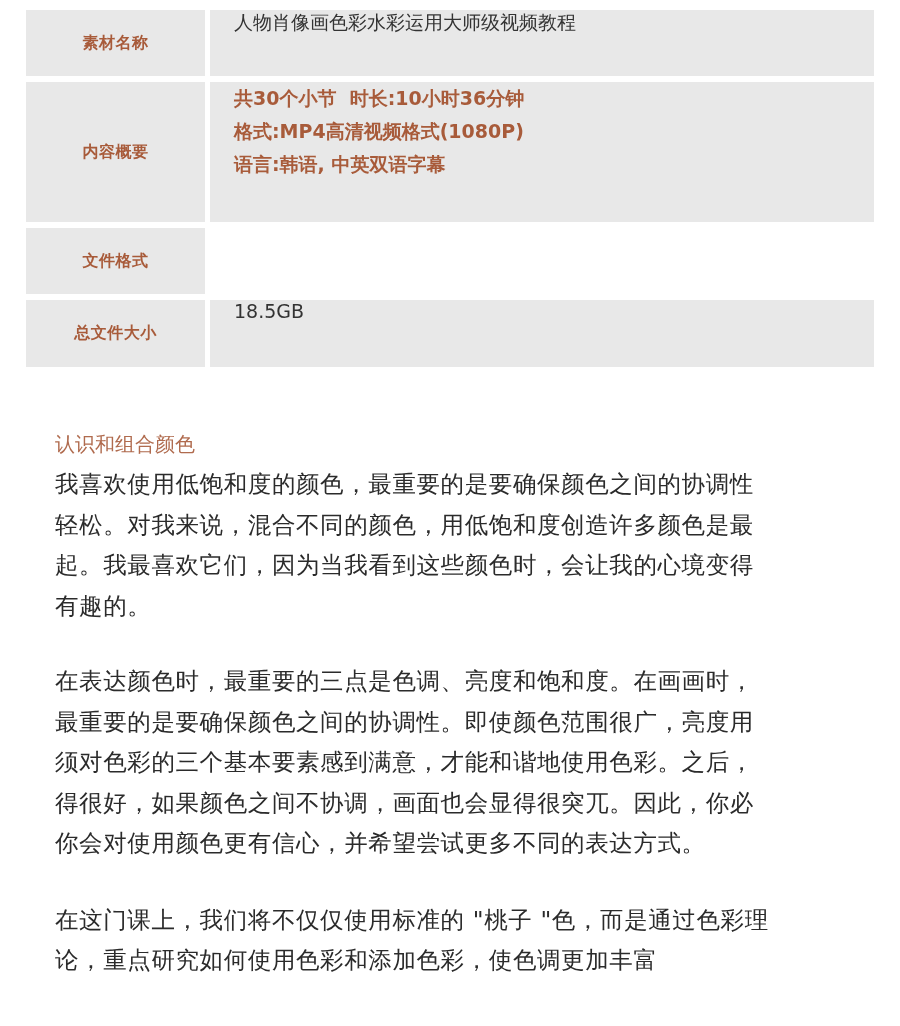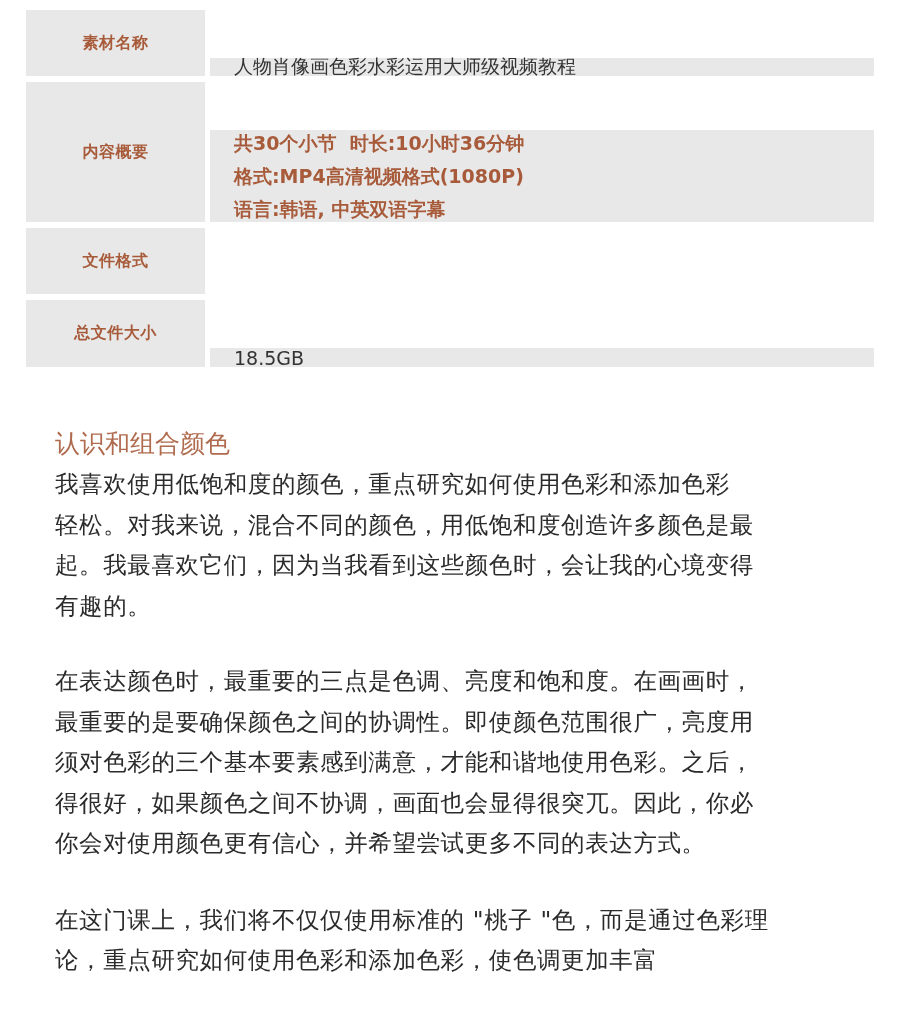--- a/index.html
+++ b/index.html
@@ -34,46 +34,44 @@
       font-weight: bold;
       font-size: 16px;
       letter-spacing: 0.5px;
     }
     .cell-value {
       flex: 1;
       margin-left: 5px;
       background: #e8e8e8;
       display: flex;
       flex-direction: column;
-      justify-content: center;
       padding-left: 24px;
       color: #333333;
       font-size: 19px;
-      margin-top: 48px;
     }
     .row.r1 { height: 66px; }
     .row.r2 { height: 140px; }
     .row.r3 { height: 66px; }
     .row.r4 { height: 67px; margin-bottom: 0; }
     .summary-line {
       color: #a85b3a;
       font-weight: bold;
       font-size: 19px;
       line-height: 33px;
     }
     .article {
       position: absolute;
       left: 55px;
       top: 425px;
       width: 800px;
       color: #2b2b2b;
     }
     .section-heading {
       color: #b06b4e;
-      font-size: 25px;
+      font-size: 20px;
       line-height: 38px;
       margin: 0;
       font-weight: normal;
     }
     .para {
       font-size: 23.5px;
       line-height: 40.5px;
       margin: 0;
       letter-spacing: 0.6px;
     }
@@ -108,21 +106,21 @@
     <div class="cell-value">
       <span>18.5GB</span>
     </div>
   </div>
 </div>
 
 <div class="article">
   <h2 class="section-heading">认识和组合颜色</h2>
 
   <p class="para p1">
-    <span class="para-line">我喜欢使用低饱和度的颜色，重点研究如何使用色彩和添加色彩</span>
+    <span class="para-line">我喜欢使用低饱和度的颜色，最重要的是要确保颜色之间的协调性</span>
     <span class="para-line">轻松。对我来说，混合不同的颜色，用低饱和度创造许多颜色是最</span>
     <span class="para-line">起。我最喜欢它们，因为当我看到这些颜色时，会让我的心境变得</span>
     <span class="para-line">有趣的。</span>
   </p>
 
   <p class="para p2">
     <span class="para-line">在表达颜色时，最重要的三点是色调、亮度和饱和度。在画画时，</span>
     <span class="para-line">最重要的是要确保颜色之间的协调性。即使颜色范围很广，亮度用</span>
     <span class="para-line">须对色彩的三个基本要素感到满意，才能和谐地使用色彩。之后，</span>
     <span class="para-line">得很好，如果颜色之间不协调，画面也会显得很突兀。因此，你必</span>

